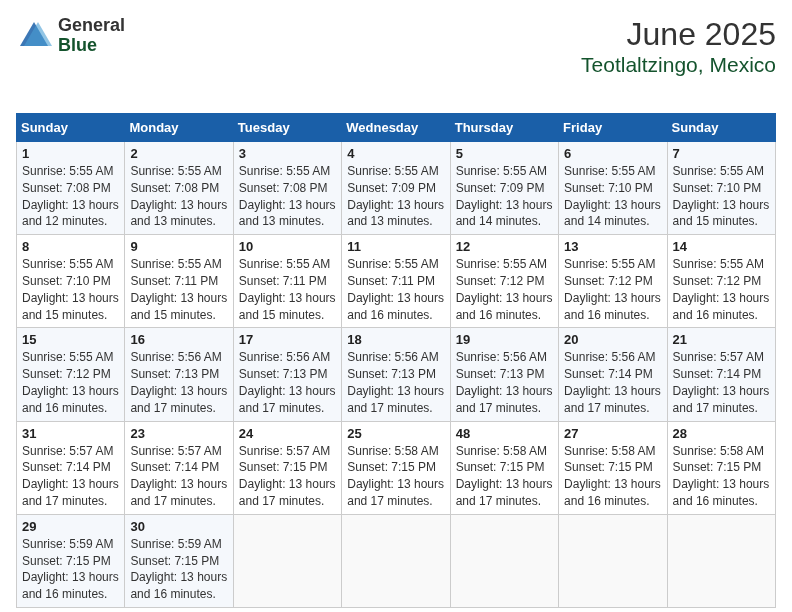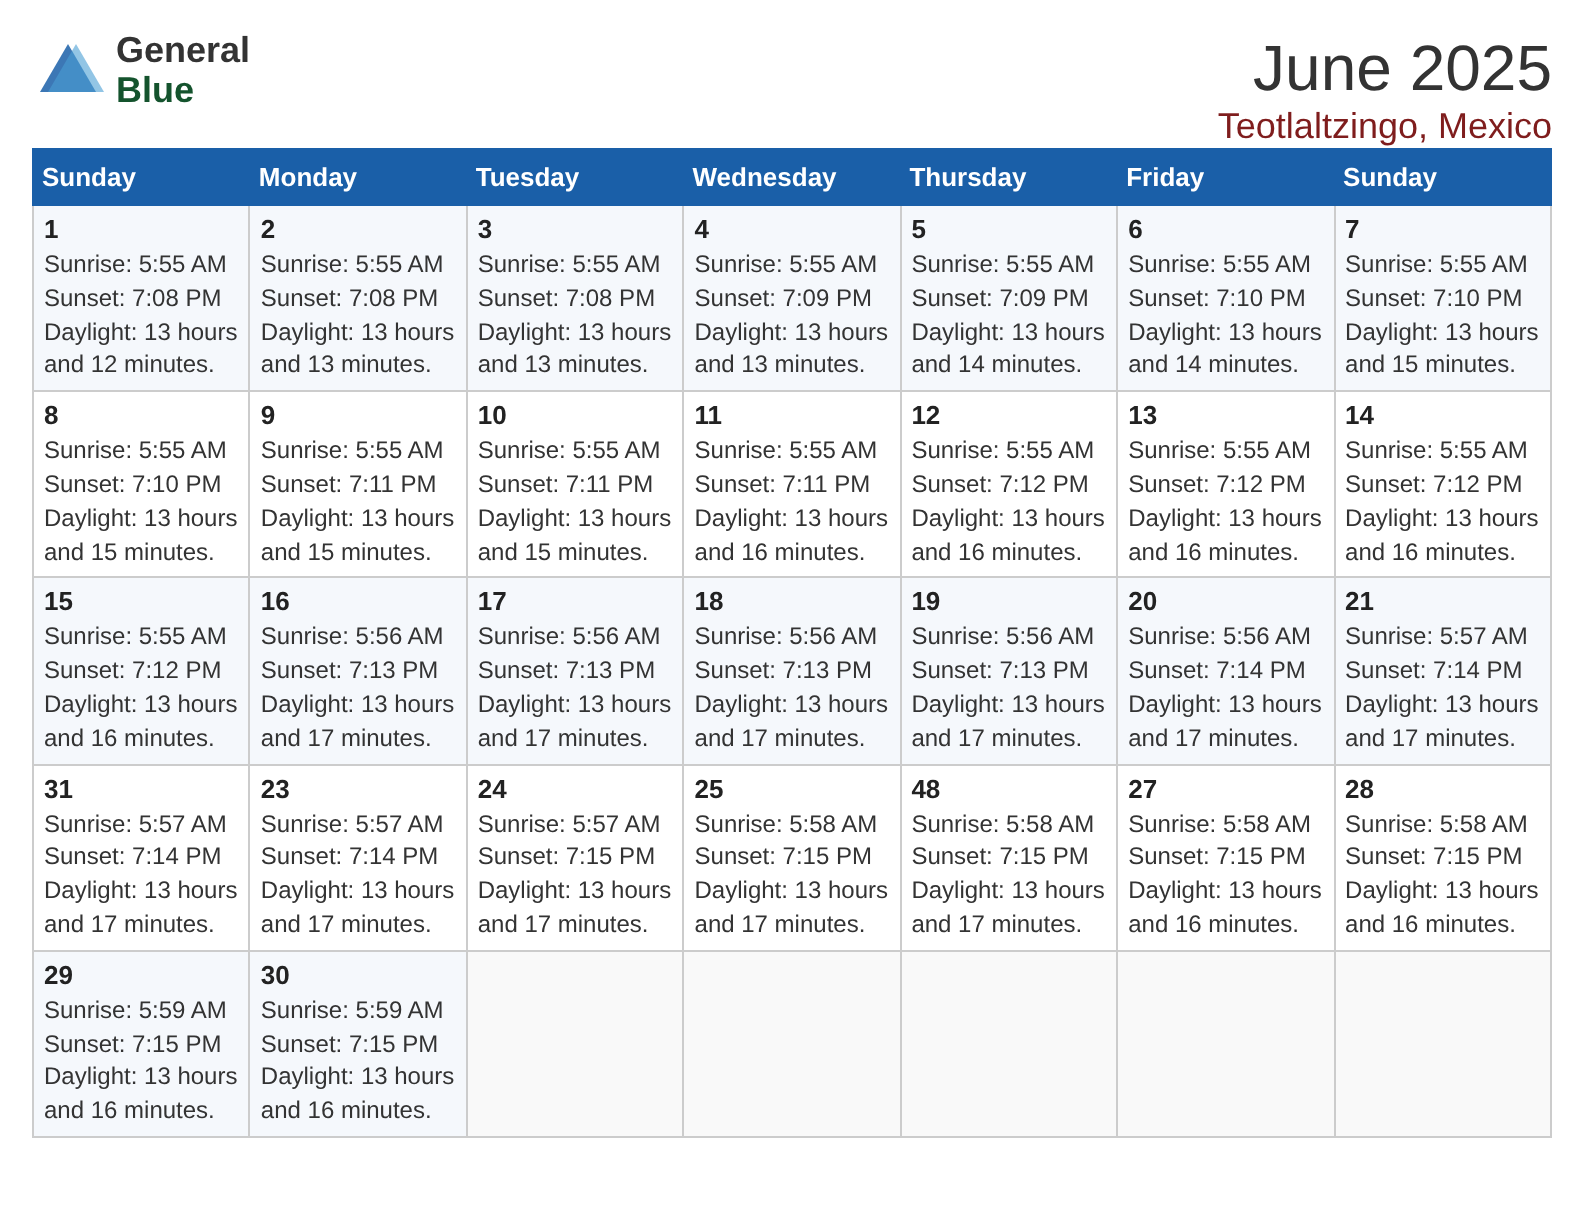--- a/index.html
+++ b/index.html
@@ -34,27 +34,28 @@
     }
     .title-area {
       text-align: right;
     }
     .calendar-title {
       font-size: 32px;
       font-weight: normal;
       color: #333;
     }
     .calendar-subtitle {
-      font-size: 18px;
-      color: #7f1d1d;
+      font-size: 21px;
+      color: #14532d;
     }
     table {
       width: 100%;
       border-collapse: collapse;
       table-layout: fixed;
+      margin-top: 36px;
     }
     thead tr th {
       background-color: #1a5fa8;
       color: #fff;
       padding: 6px 4px;
       font-size: 13px;
       font-weight: bold;
       text-align: left;
       border: 1px solid #1a5fa8;
     }

